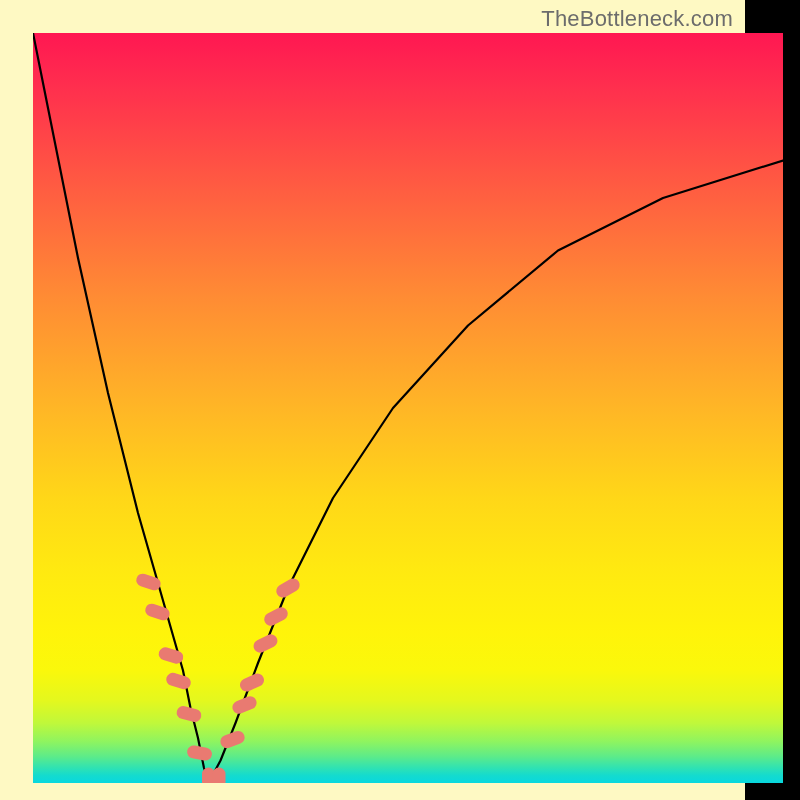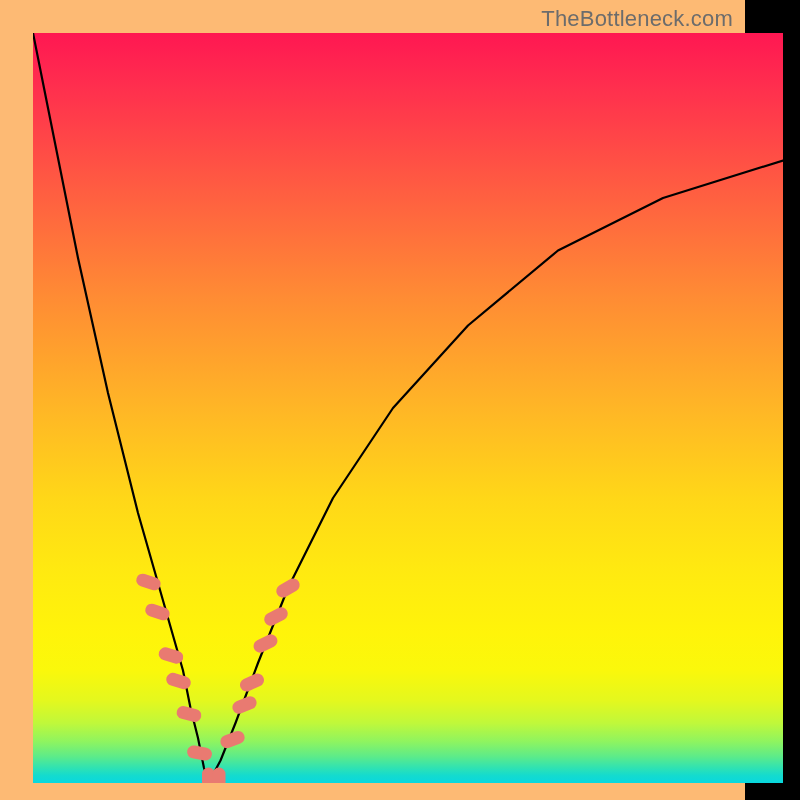--- a/index.html
+++ b/index.html
@@ -8,21 +8,21 @@
     width: 800px;
     height: 800px;
     overflow: hidden;
     background: #000;
     font-family: Arial, Helvetica, sans-serif;
   }
   .frame {
     position: absolute;
     left: 0; top: 0;
     width: 745px; height: 800px;
-    background: #fdba74;
+    background: #fef9c3;
   }
   .plot-area {
     position: absolute;
     left: 33px;
     top: 33px;
     width: 750px;
     height: 750px;
     overflow: hidden;
   }
   .gradient {

